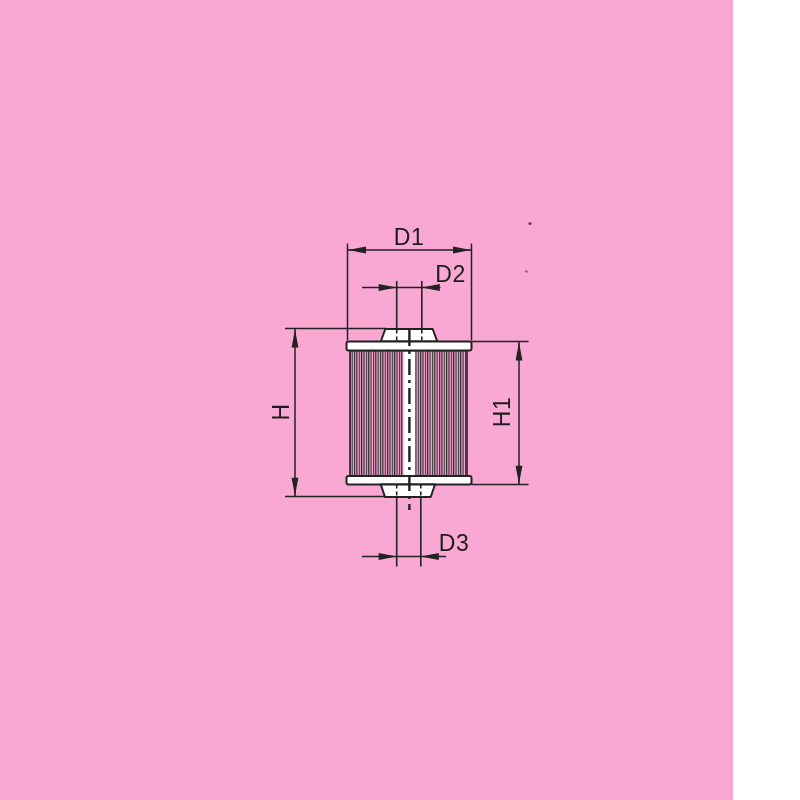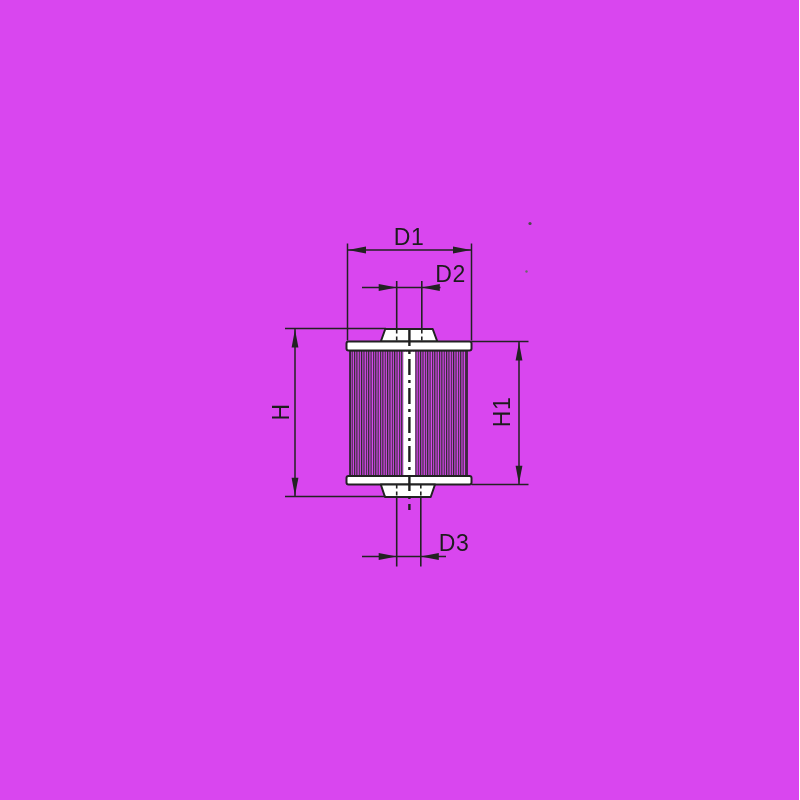--- a/index.html
+++ b/index.html
@@ -2,23 +2,23 @@
 <html><head>
 <meta charset="utf-8">
 <style>
   html, body {
     margin: 0;
     padding: 0;
     background: #ffffff;
   }
   #canvas {
     position: relative;
-    width: 799px;
+    width: 733px;
     height: 800px;
-    background: #d946ef;
+    background: #f9a8d4;
     overflow: hidden;
     font-family: "Liberation Sans", sans-serif;
   }
   svg text {
     font-family: "Liberation Sans", sans-serif;
     font-size: 23px;
     letter-spacing: 0.5px;
     fill: #1c1c1c;
   }
 </style>

